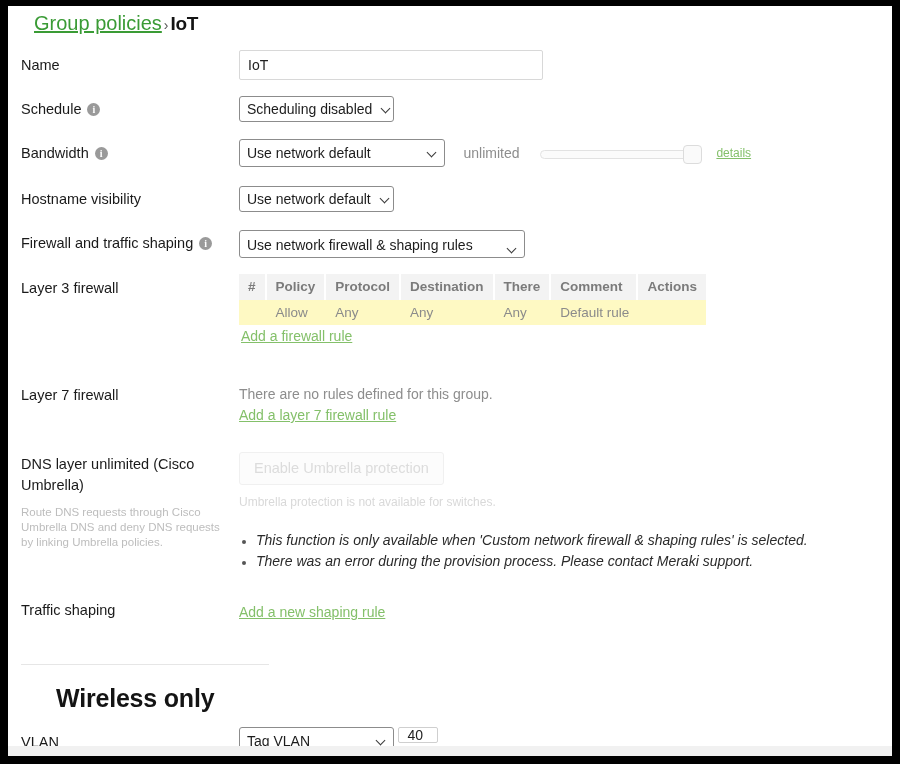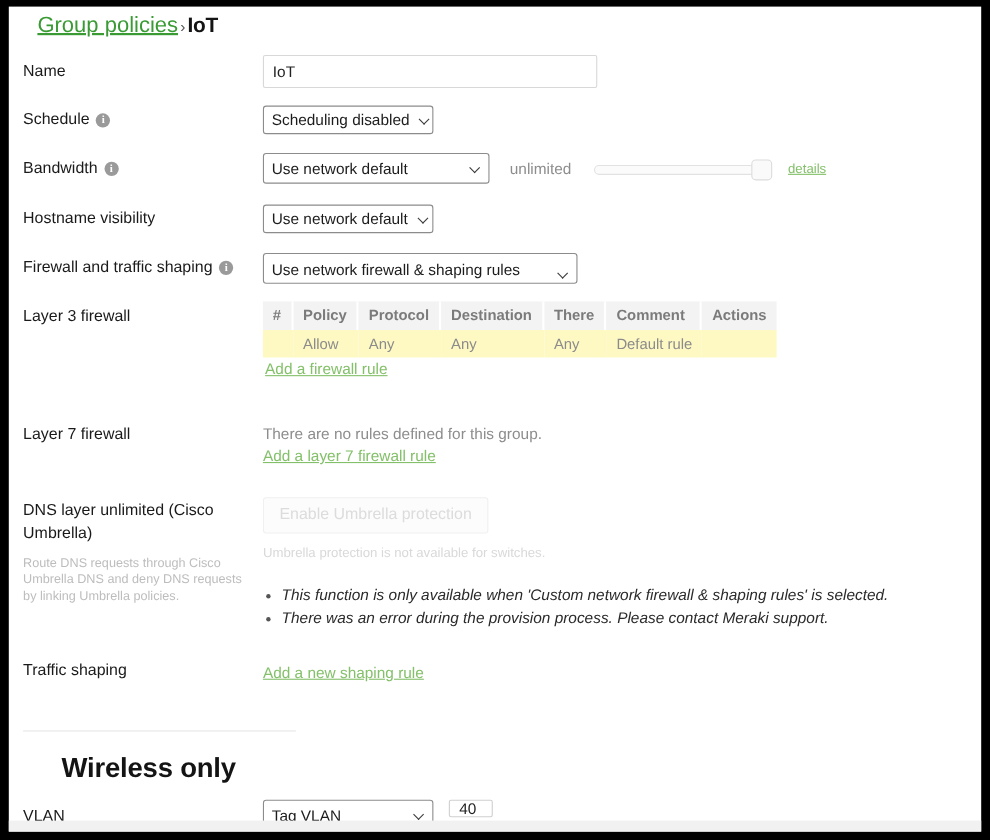--- a/index.html
+++ b/index.html
@@ -386,19 +386,19 @@
     <div class="divider"></div>
     <div class="section-title">Wireless only</div>
 
     <div class="row" style="top:721px;height:30px;">
       <div class="label" style="top:6px;">VLAN</div>
       <div class="field" style="top:0;">
         <div class="sel" style="width:155px;height:28px;vertical-align:top;">
           <span class="cv">Tag VLAN</span>
           <span class="caret"></span>
         </div>
-        <input class="txt" style="width: 40px; height: 16px; margin-left: 10px; vertical-align: top; border-color: rgb(207, 207, 207);" value="40">
+        <input class="txt" style="width: 40px; height: 16px; margin-left: 0; vertical-align: top; border-color: rgb(207, 207, 207);" value="40">
       </div>
     </div>
 
   </div>
   <div class="bottom-strip"></div>
 </div>
 
 </body></html>

